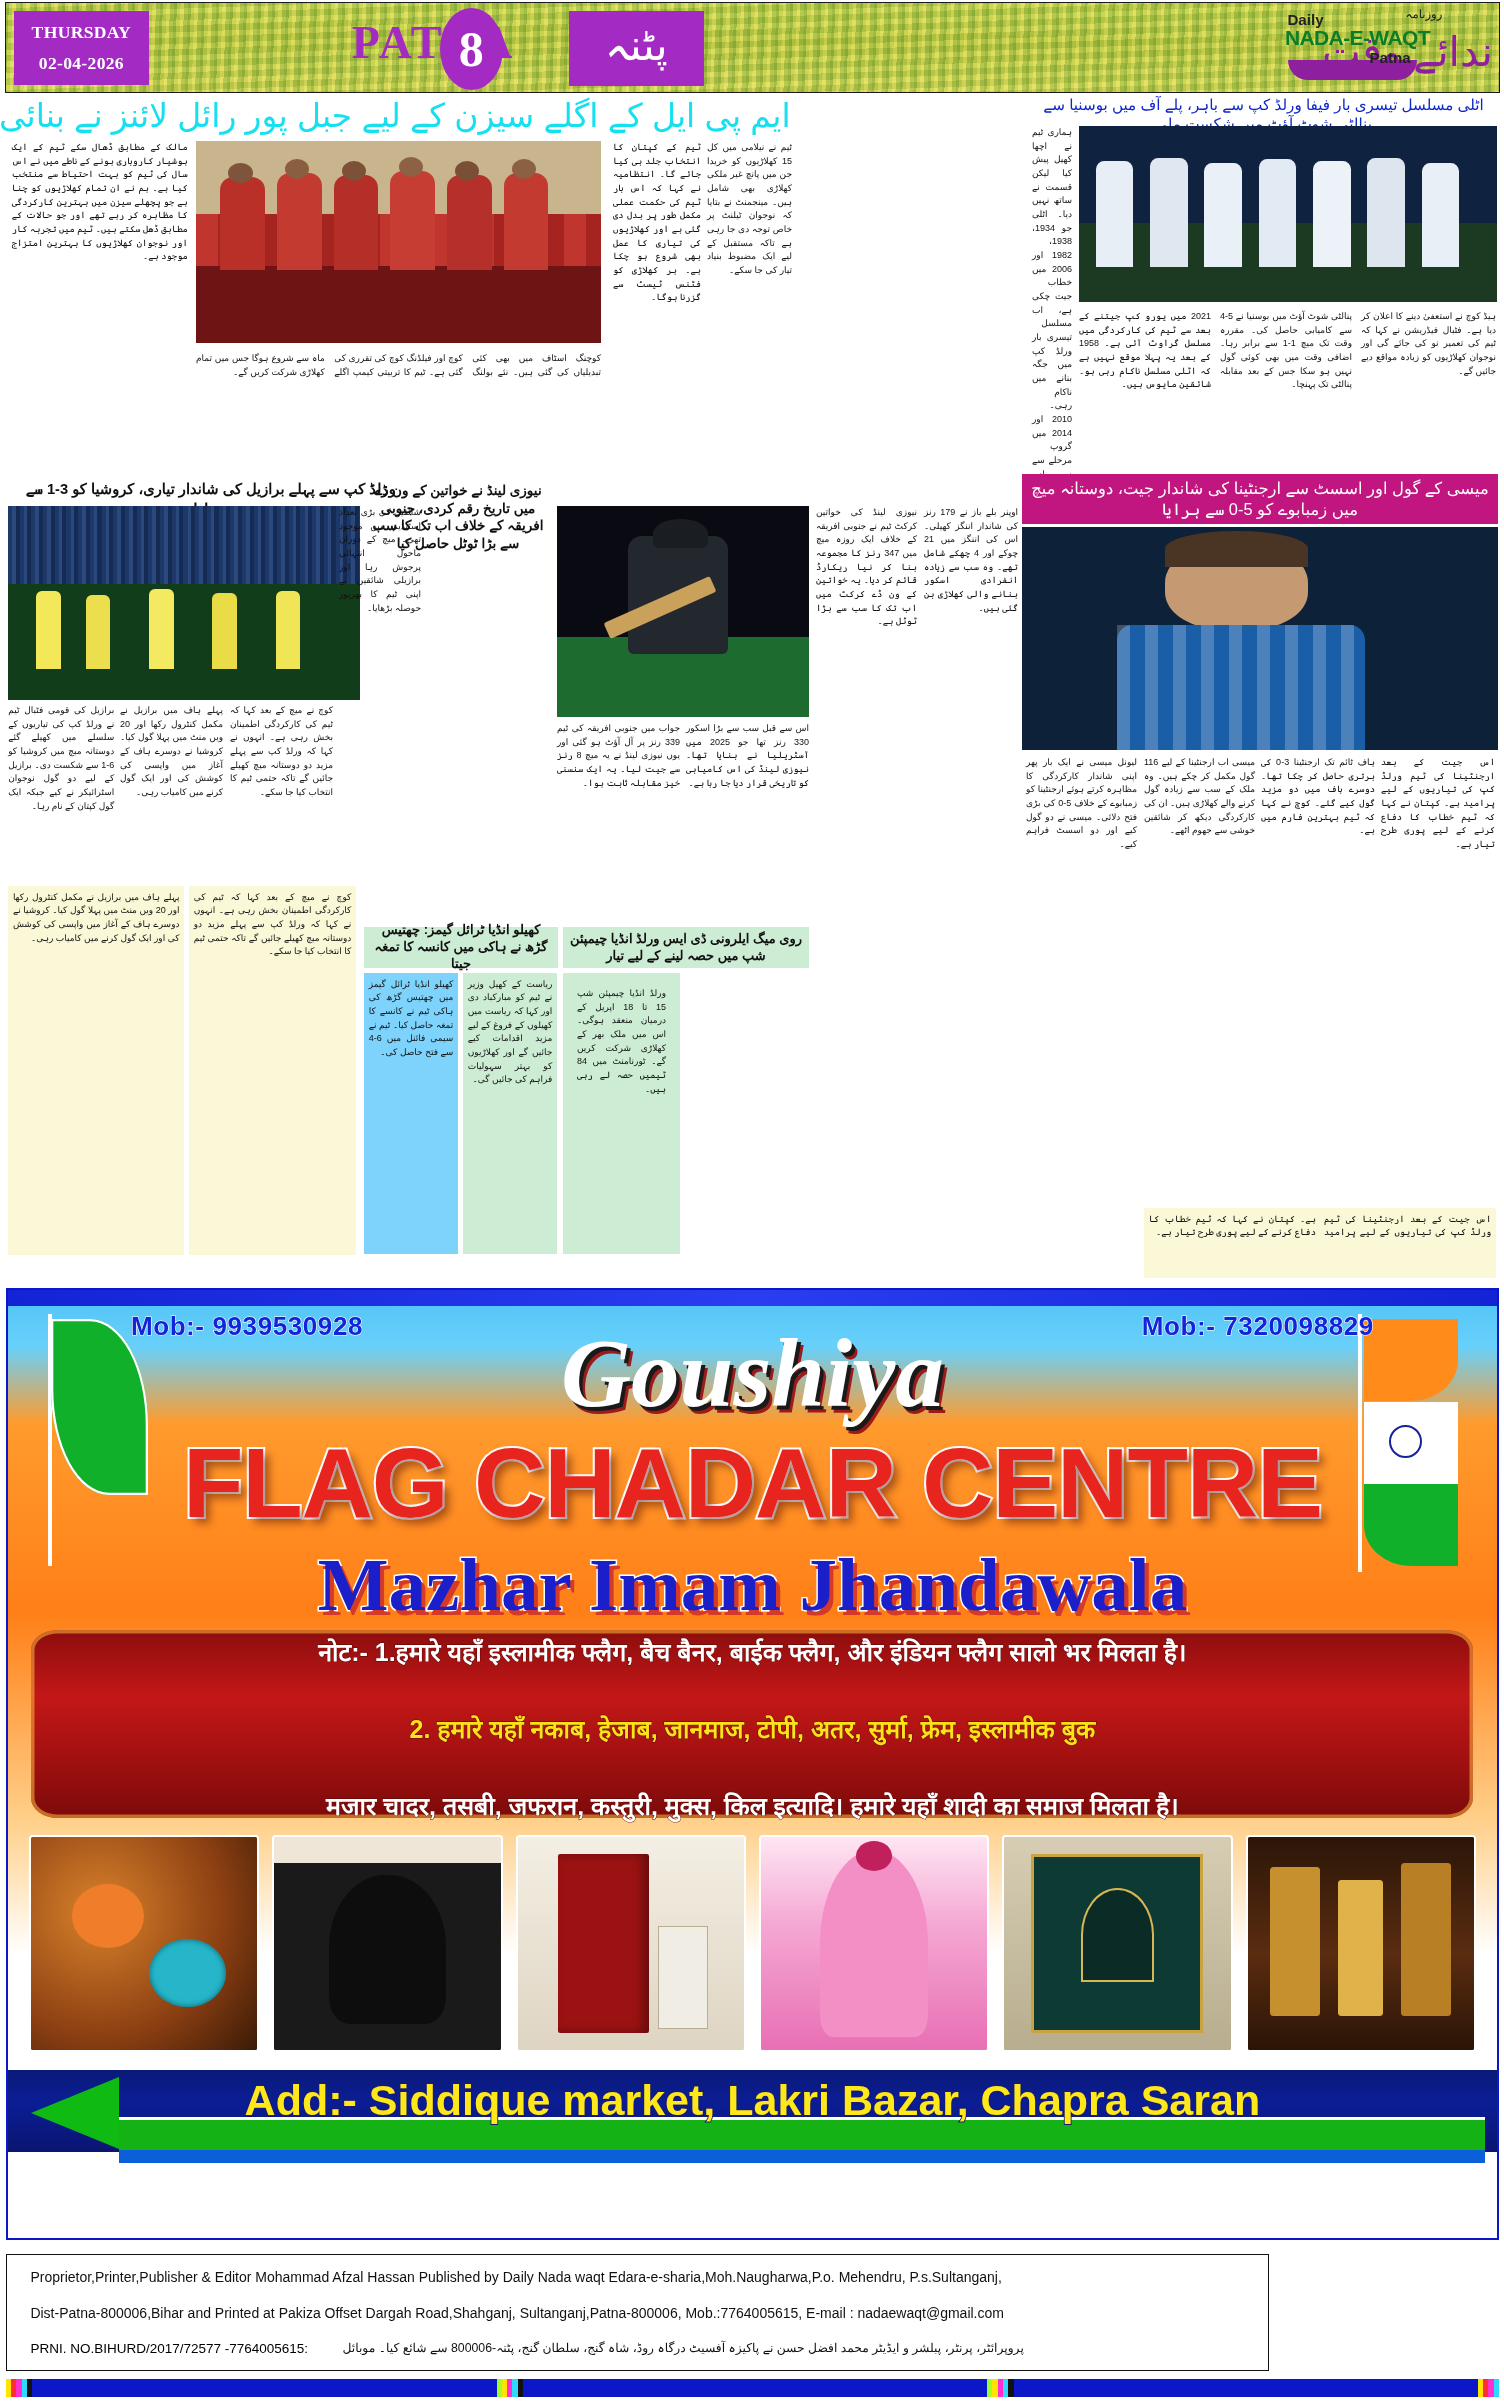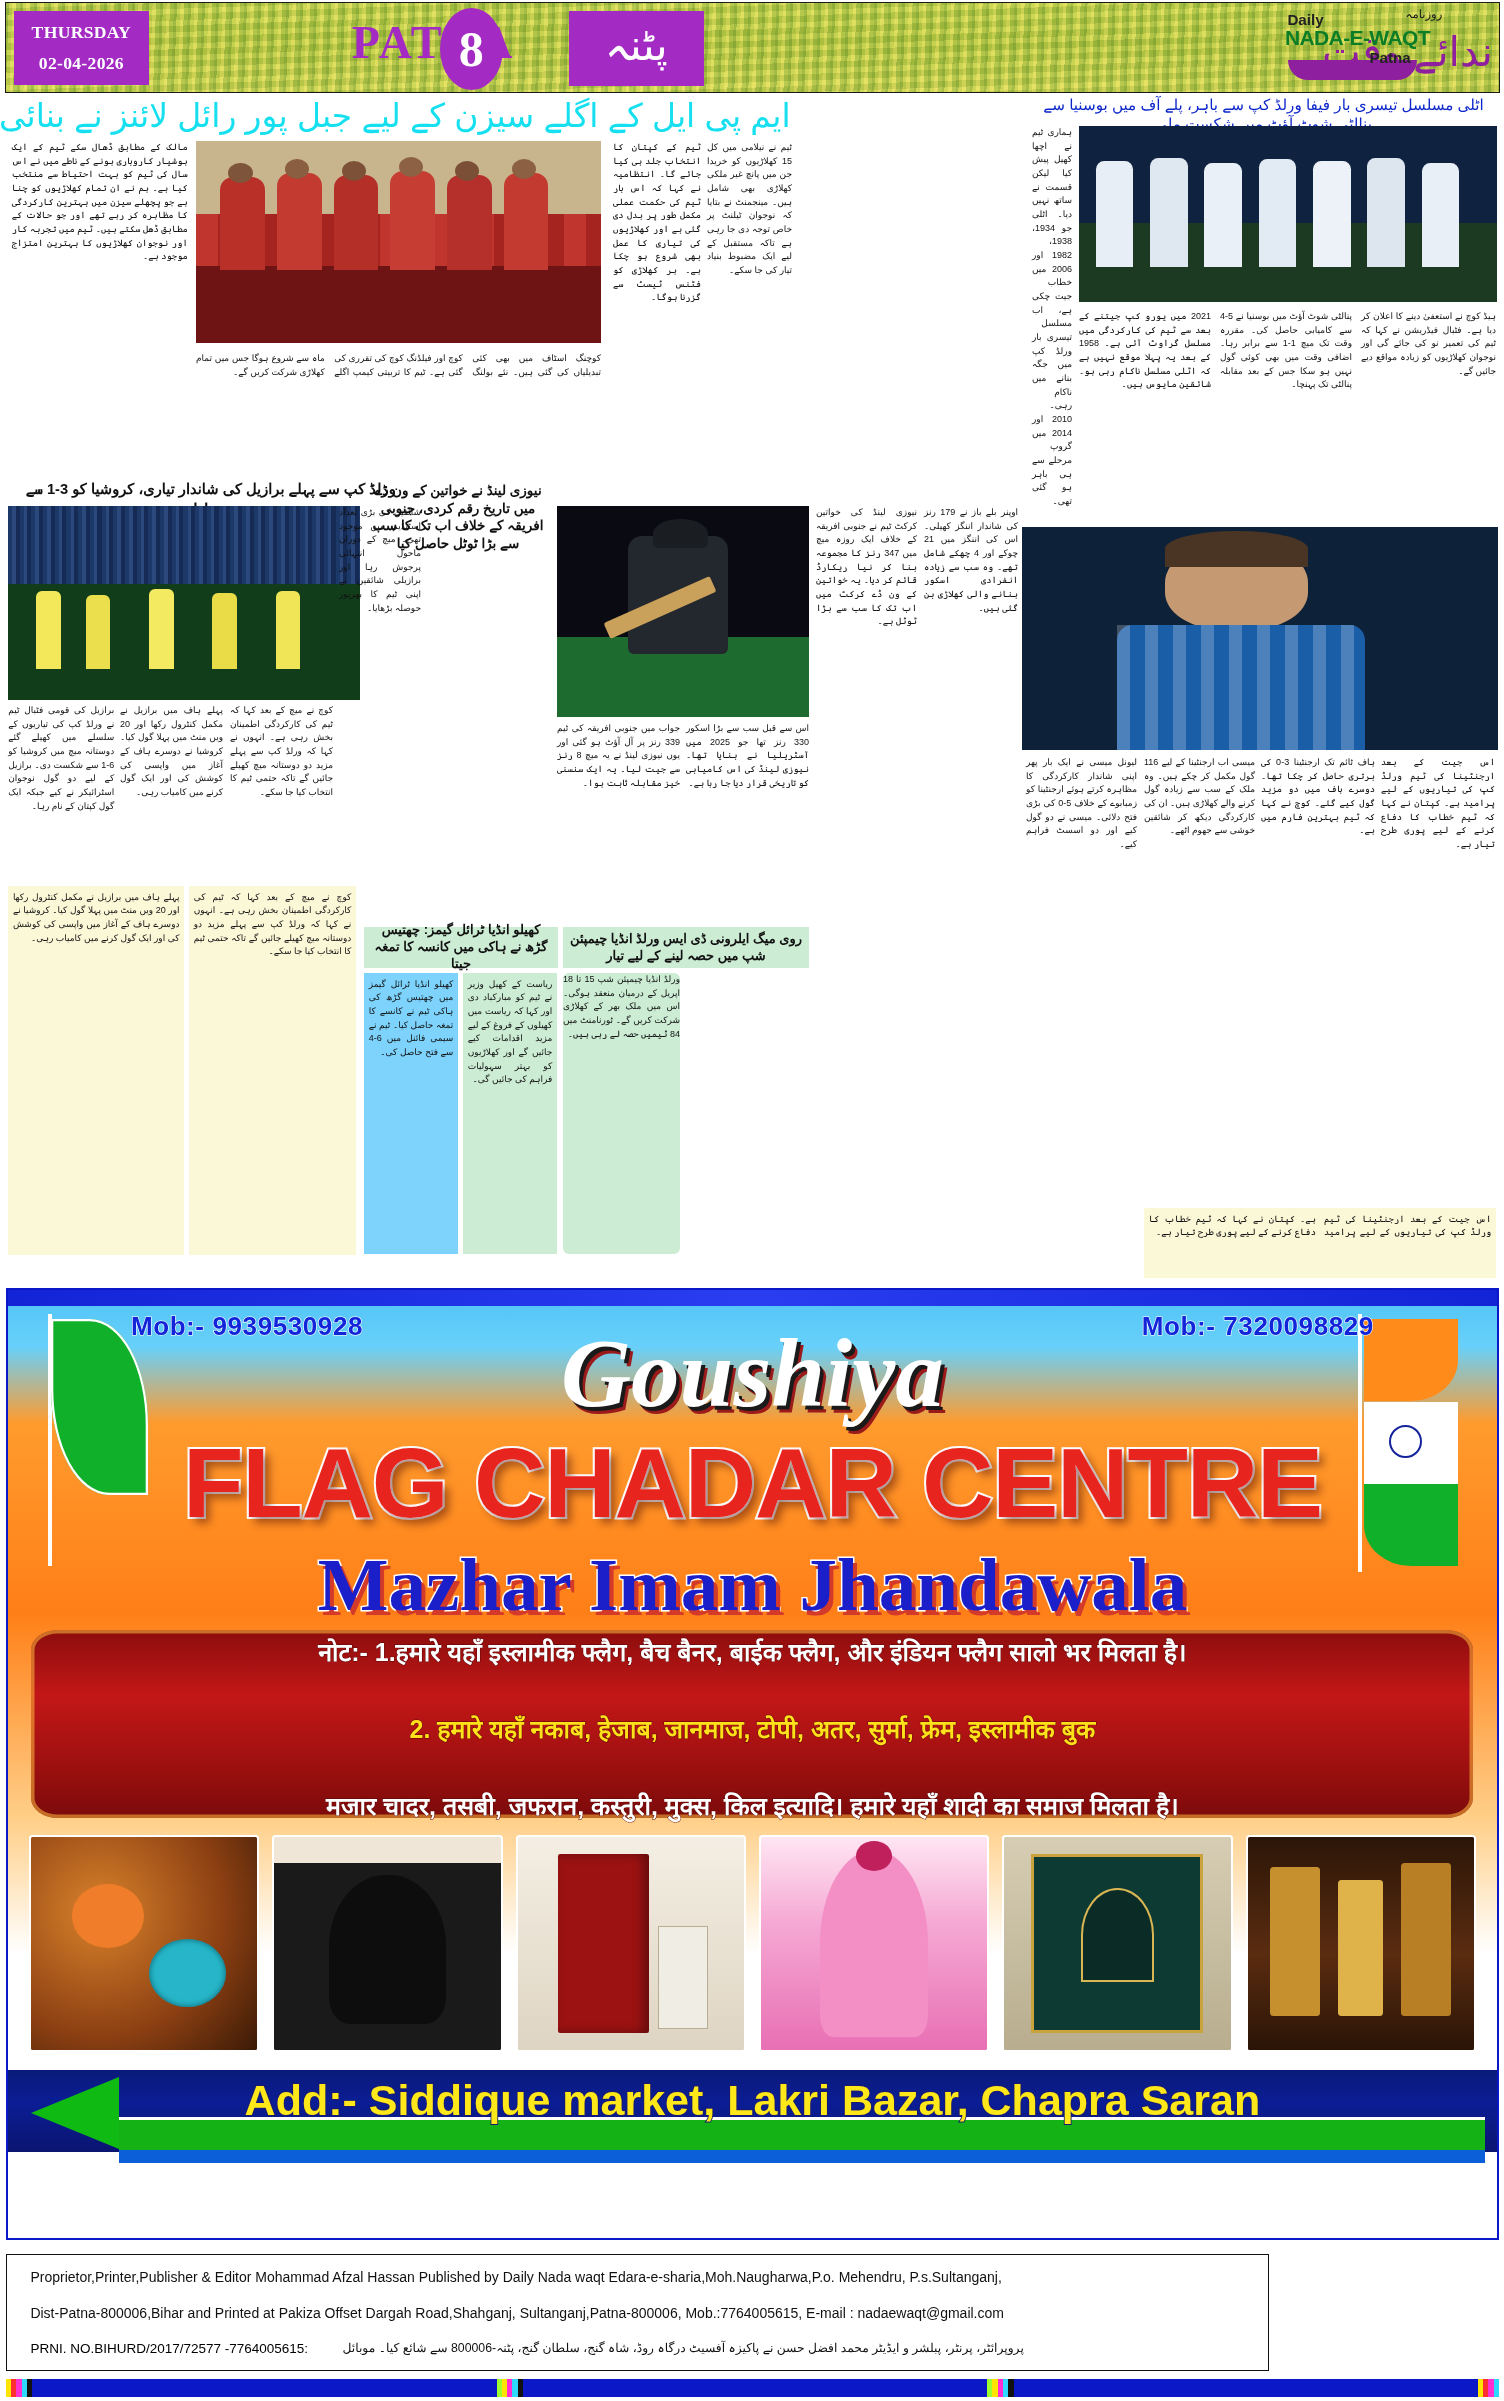--- a/index.html
+++ b/index.html
@@ -217,20 +217,24 @@
   </div>
 
   <div class="ur body-ur" style="position:absolute;left:1032px;top:126px;width:40px;height:352px;">ہماری ٹیم نے اچھا کھیل پیش کیا لیکن قسمت نے ساتھ نہیں دیا۔ اٹلی جو 1934، 1938، 1982 اور 2006 میں خطاب جیت چکی ہے، اب مسلسل تیسری بار ورلڈ کپ میں جگہ بنانے میں ناکام رہی۔ 2010 اور 2014 میں گروپ مرحلے سے ہی باہر ہو گئی تھی۔</div>
   <div class="ur body-ur" style="position:absolute;left:1079px;top:310px;width:132px;height:167px;">2021 میں یورو کپ جیتنے کے بعد سے ٹیم کی کارکردگی میں مسلسل گراوٹ آئی ہے۔ 1958 کے بعد یہ پہلا موقع نہیں ہے کہ اٹلی مسلسل ناکام رہی ہو۔ شائقین مایوس ہیں۔</div>
   <div class="ur body-ur" style="position:absolute;left:1220px;top:310px;width:132px;height:167px;">پنالٹی شوٹ آؤٹ میں بوسنیا نے 5-4 سے کامیابی حاصل کی۔ مقررہ وقت تک میچ 1-1 سے برابر رہا۔ اضافی وقت میں بھی کوئی گول نہیں ہو سکا جس کے بعد مقابلہ پنالٹی تک پہنچا۔</div>
   <div class="ur body-ur" style="position:absolute;left:1361px;top:310px;width:135px;height:167px;">ہیڈ کوچ نے استعفیٰ دینے کا اعلان کر دیا ہے۔ فٹبال فیڈریشن نے کہا کہ ٹیم کی تعمیر نو کی جائے گی اور نوجوان کھلاڑیوں کو زیادہ مواقع دیے جائیں گے۔</div>
 
   <div style="position:absolute;left:8.2px;top:480px;width:405px;height:23.5px;background:#fff;">
     <div class="hl-dark">ورلڈ کپ سے پہلے برازیل کی شاندار تیاری، کروشیا کو 3-1 سے ہرایا</div>
   </div>
+  <div style="position:absolute;left:1022px;top:474px;width:476px;height:50px;background:#c1157f;
+              display:flex;align-items:center;justify-content:center;padding:2.3px 5.9px;">
+    <div class="hl-mag">میسی کے گول اور اسسٹ سے ارجنٹینا کی شاندار جیت، دوستانہ میچ میں زمبابوے کو 5-0 سے ہرایا</div>
+  </div>
 
   <div class="photo" style="left:8.2px;top:506px;width:352px;height:194px;position:absolute;
        background:linear-gradient(180deg,#0c1a3a 0 40%,#123d1a 40% 100%);">
     <div style="position:absolute;left:0;top:0;width:100%;height:40%;
                 background:repeating-linear-gradient(90deg,#1e3c6e 0 4.1px,#2f4e84 4.1px 7.6px,#162c58 7.6px 11.7px);opacity:.9;"></div>
     <div style="position:absolute;left:8%;top:44%;width:7%;height:40%;background:#f2e85a;border-radius:5.9px 5.9px 0 0;"></div>
     <div style="position:absolute;left:22%;top:46%;width:7%;height:38%;background:#ecdf4e;border-radius:5.9px 5.9px 0 0;"></div>
     <div style="position:absolute;left:40%;top:43%;width:7%;height:41%;background:#f4ea62;border-radius:5.9px 5.9px 0 0;"></div>
     <div style="position:absolute;left:58%;top:45%;width:7%;height:39%;background:#e9dc46;border-radius:5.9px 5.9px 0 0;"></div>
     <div style="position:absolute;left:76%;top:44%;width:7%;height:40%;background:#f0e556;border-radius:5.9px 5.9px 0 0;"></div>
@@ -274,21 +278,21 @@
               display:flex;align-items:center;justify-content:center;padding:2.3px 4.7px;">
     <div class="hl-dark" style="font-size:13px;">کھیلو انڈیا ٹرائل گیمز: چھتیس گڑھ نے ہاکی میں کانسہ کا تمغہ جیتا</div>
   </div>
   <div style="position:absolute;left:563px;top:927px;width:246px;height:41px;background:#ccecd4;
               display:flex;align-items:center;justify-content:center;padding:2.3px 4.7px;">
     <div class="hl-dark" style="font-size:13px;">روی میگ ایلرونی ڈی ایس ورلڈ انڈیا چیمپئن شپ میں حصہ لینے کے لیے تیار</div>
   </div>
 
   <div class="ur body-ur" style="position:absolute;left:364px;top:973px;width:94px;height:281px;background:#7dd3fc;padding:4.7px;">کھیلو انڈیا ٹرائل گیمز میں چھتیس گڑھ کی ہاکی ٹیم نے کانسے کا تمغہ حاصل کیا۔ ٹیم نے سیمی فائنل میں 6-4 سے فتح حاصل کی۔</div>
   <div class="ur body-ur" style="position:absolute;left:463px;top:973px;width:94px;height:281px;background:#ccecd4;padding:4.7px;">ریاست کے کھیل وزیر نے ٹیم کو مبارکباد دی اور کہا کہ ریاست میں کھیلوں کے فروغ کے لیے مزید اقدامات کیے جائیں گے اور کھلاڑیوں کو بہتر سہولیات فراہم کی جائیں گی۔</div>
-  <div class="ur body-ur" style="position:absolute;left:563px;top:973px;width:117px;height:281px;background:#ccecd4;padding:0;border-radius:6px;">ورلڈ انڈیا چیمپئن شپ 15 تا 18 اپریل کے درمیان منعقد ہوگی۔ اس میں ملک بھر کے کھلاڑی شرکت کریں گے۔ ٹورنامنٹ میں 84 ٹیمیں حصہ لے رہی ہیں۔</div>
+  <div class="ur body-ur" style="position:absolute;left:563px;top:973px;width:117px;height:281px;background:#ccecd4;padding:14px;">ورلڈ انڈیا چیمپئن شپ 15 تا 18 اپریل کے درمیان منعقد ہوگی۔ اس میں ملک بھر کے کھلاڑی شرکت کریں گے۔ ٹورنامنٹ میں 84 ٹیمیں حصہ لے رہی ہیں۔</div>
 
   <div class="ur body-ur" style="position:absolute;left:8.2px;top:886px;width:176px;height:369px;background:#fbf8d8;padding:4.7px;">پہلے ہاف میں برازیل نے مکمل کنٹرول رکھا اور 20 ویں منٹ میں پہلا گول کیا۔ کروشیا نے دوسرے ہاف کے آغاز میں واپسی کی کوشش کی اور ایک گول کرنے میں کامیاب رہی۔</div>
   <div class="ur body-ur" style="position:absolute;left:189px;top:886px;width:167px;height:369px;background:#fbf8d8;padding:4.7px;">کوچ نے میچ کے بعد کہا کہ ٹیم کی کارکردگی اطمینان بخش رہی ہے۔ انہوں نے کہا کہ ورلڈ کپ سے پہلے مزید دو دوستانہ میچ کھیلے جائیں گے تاکہ حتمی ٹیم کا انتخاب کیا جا سکے۔</div>
   <div class="ur body-ur" style="position:absolute;left:1144px;top:1208px;width:352px;height:70px;background:#fbf8d8;padding:4.7px;column-count:2;column-gap:8.2px;">اس جیت کے بعد ارجنٹینا کی ٹیم ورلڈ کپ کی تیاریوں کے لیے پرامید ہے۔ کپتان نے کہا کہ ٹیم خطاب کا دفاع کرنے کے لیے پوری طرح تیار ہے۔</div>
 
   <div class="advert">
     <div class="adv-top-bar"></div>
 
     <div style="position:absolute;left:35px;top:23.5px;width:111px;height:252px;">
       <div style="position:absolute;left:4.7px;top:0;width:4.1px;height:252px;background:#ffffff;"></div>

